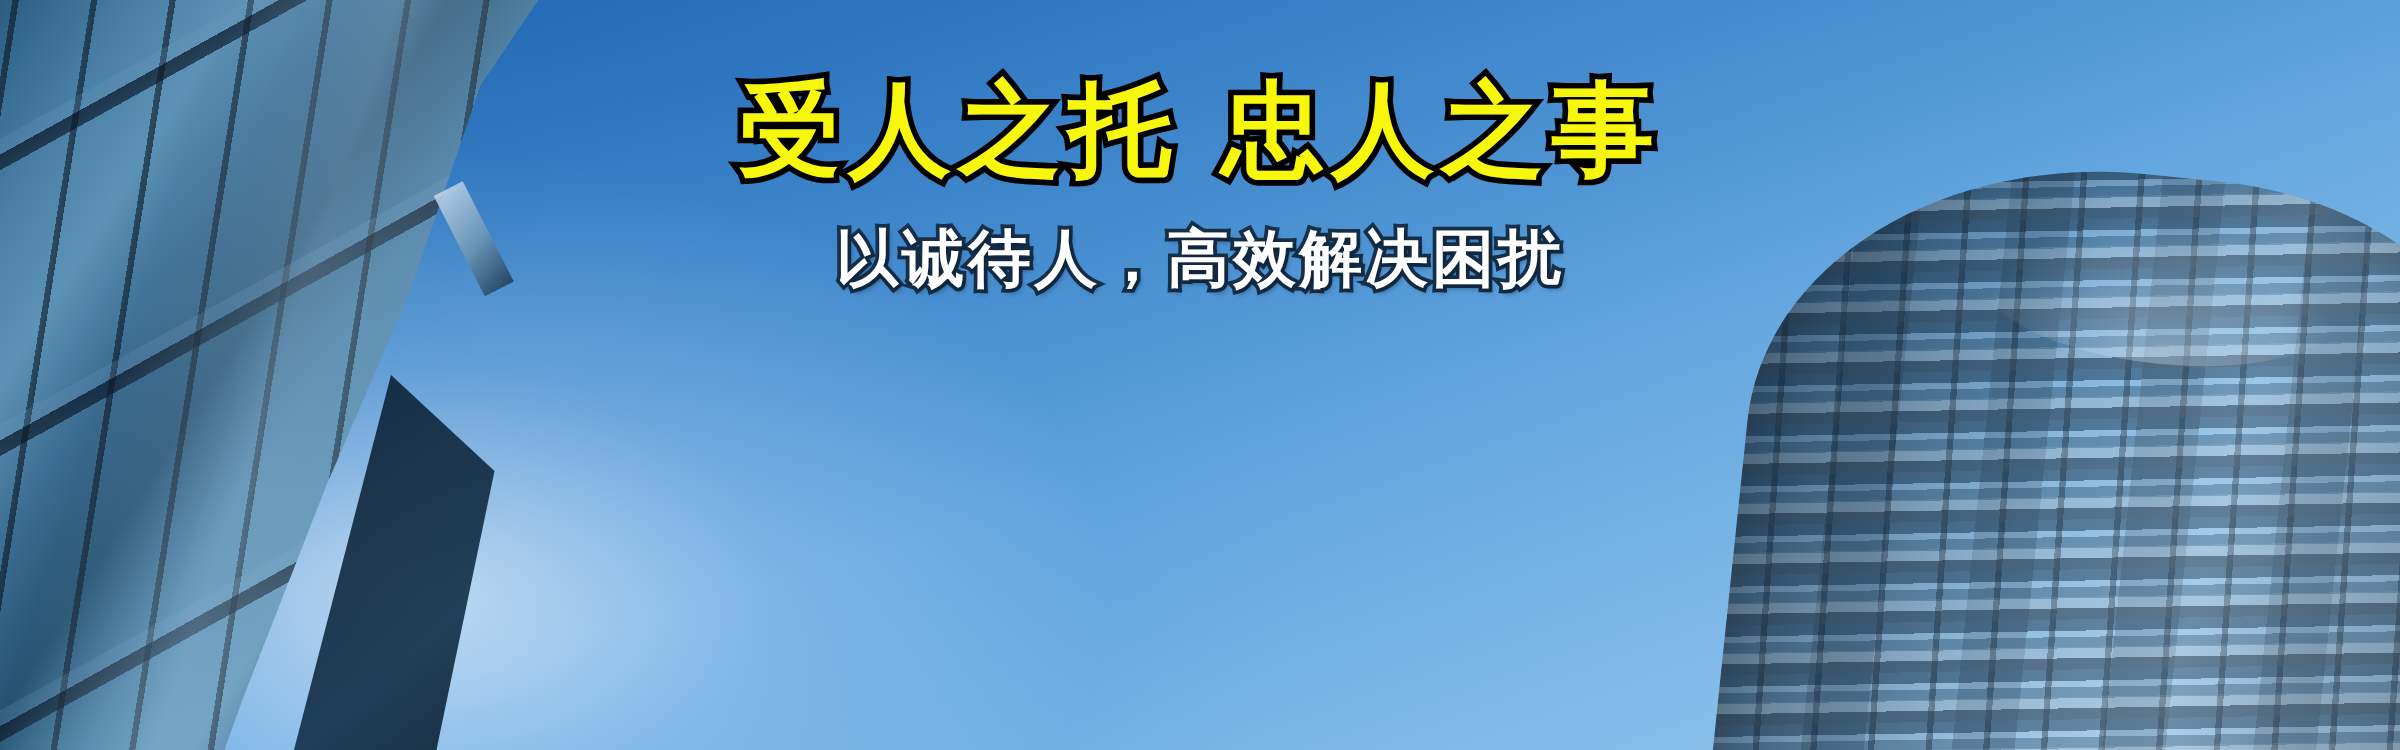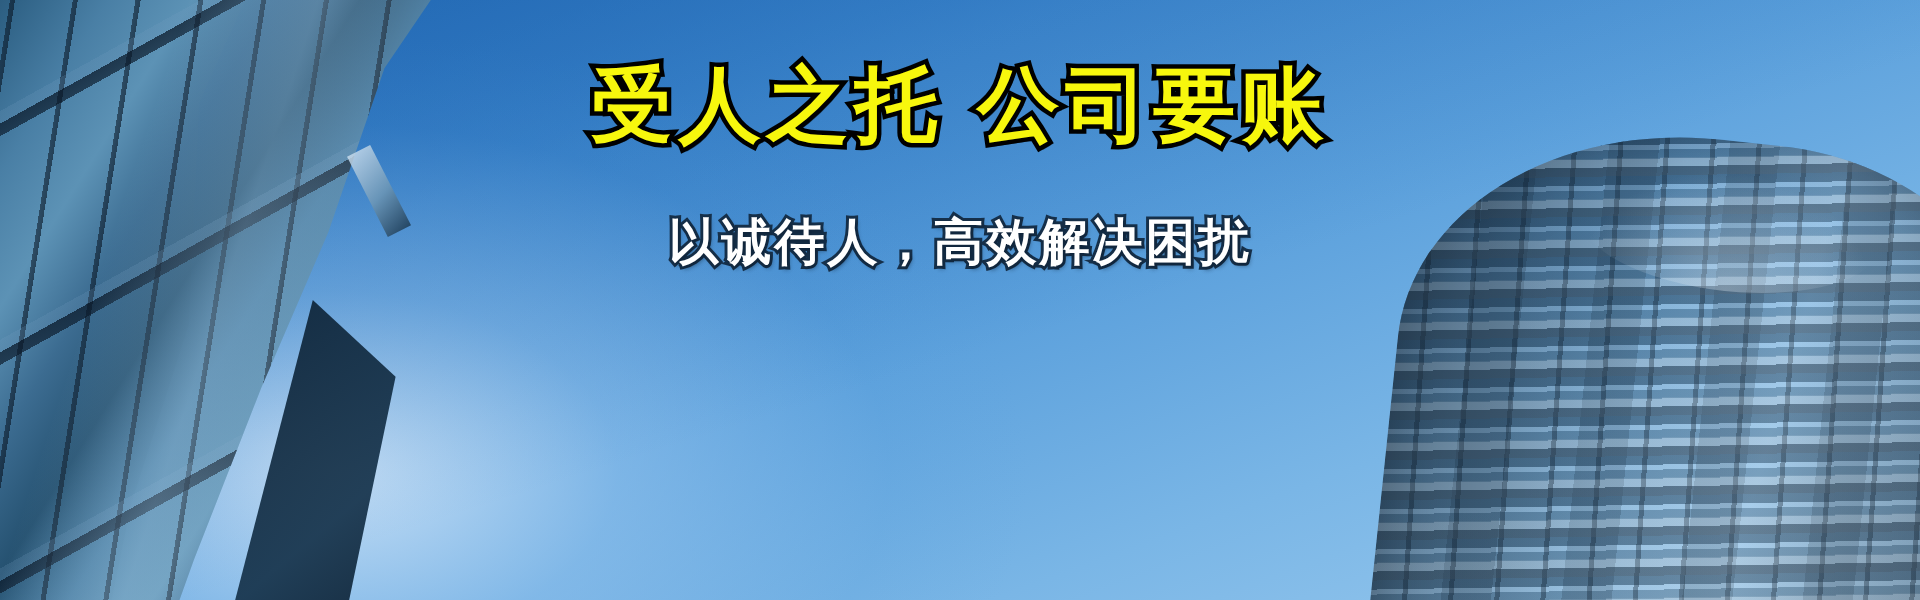--- a/index.html
+++ b/index.html
@@ -150,21 +150,21 @@
     margin-top:36px;
     font-size:62px;font-weight:700;letter-spacing:4px;
     color:#1414d8;
     font-family:"DejaVu Sans","Liberation Sans",sans-serif;
     -webkit-text-stroke:10px #ffffff;
     paint-order:stroke fill;
     text-shadow:0 2px 5px rgba(20,30,60,.28);
     white-space:nowrap;line-height:1.05;
   }
   .tagline{
-    margin-top:68px;
+    margin-top:33px;
     font-size:50px;font-weight:700;letter-spacing:3px;
     color:#ffffff;
     font-family:"DejaVu Sans","Liberation Sans",sans-serif;
     -webkit-text-stroke:6px #16304a;
     paint-order:stroke fill;
     text-shadow:2px 3px 4px rgba(6,20,36,.45);
     white-space:nowrap;line-height:1.05;text-align:center;
   }
 </style>
 </head>
@@ -185,17 +185,17 @@
 
   <div class="bldg-right">
     <div class="tower-bands"></div>
     <div class="tower-cols"></div>
     <div class="tower-checker"></div>
     <div class="tower-shade"></div>
     <div class="tower-curve-hl"></div>
   </div>
 
   <div class="textwrap">
-    <div class="headline">受人之托 公司要账</div>
+    <div class="headline">受人之托 忠人之事</div>
     <div class="tagline">以诚待人，高效解决困扰</div>
   </div>
 
 </div>
 
 </body></html>

